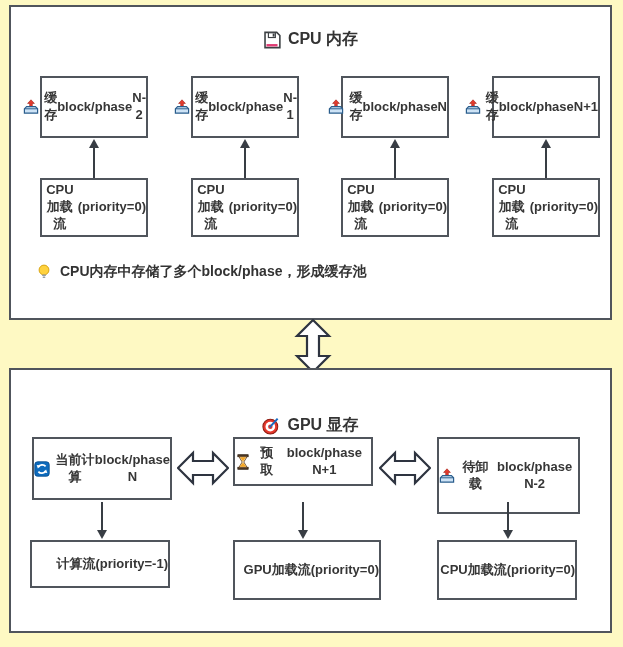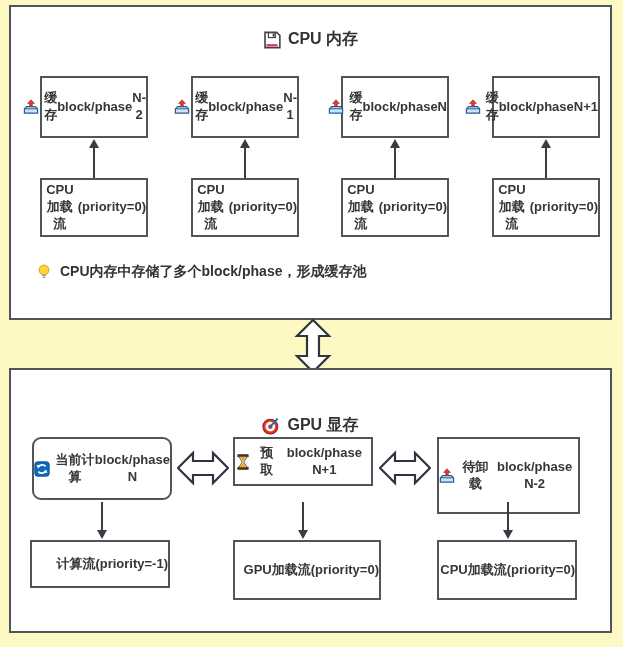--- a/index.html
+++ b/index.html
@@ -158,21 +158,21 @@
 
   <section class="container" style="left:9px;top:368px;width:603px;height:265px;">
     <div class="sec-title" style="top:20px;margin-top:25px;">
       <svg class="ic-lg">
           <use href="#sym-dart"></use>
         </svg>
       <span>GPU 显存</span>
     </div>
   </section>
 
-  <div class="box" style="left:32px;top:437px;width:140px;height:63px;border-radius:9px;">
+  <div class="box" style="left:32px;top:437px;width:140px;height:63px;">
     <div class="l1">
       <svg class="ic">
           <use href="#sym-refresh"></use>
         </svg>
       <span>当前计算</span>
     </div>
     <div>block/phase N</div>
   </div>
   <div class="box" style="left:233px;top:437px;width:140px;height:49px;">
     <div class="l1">

